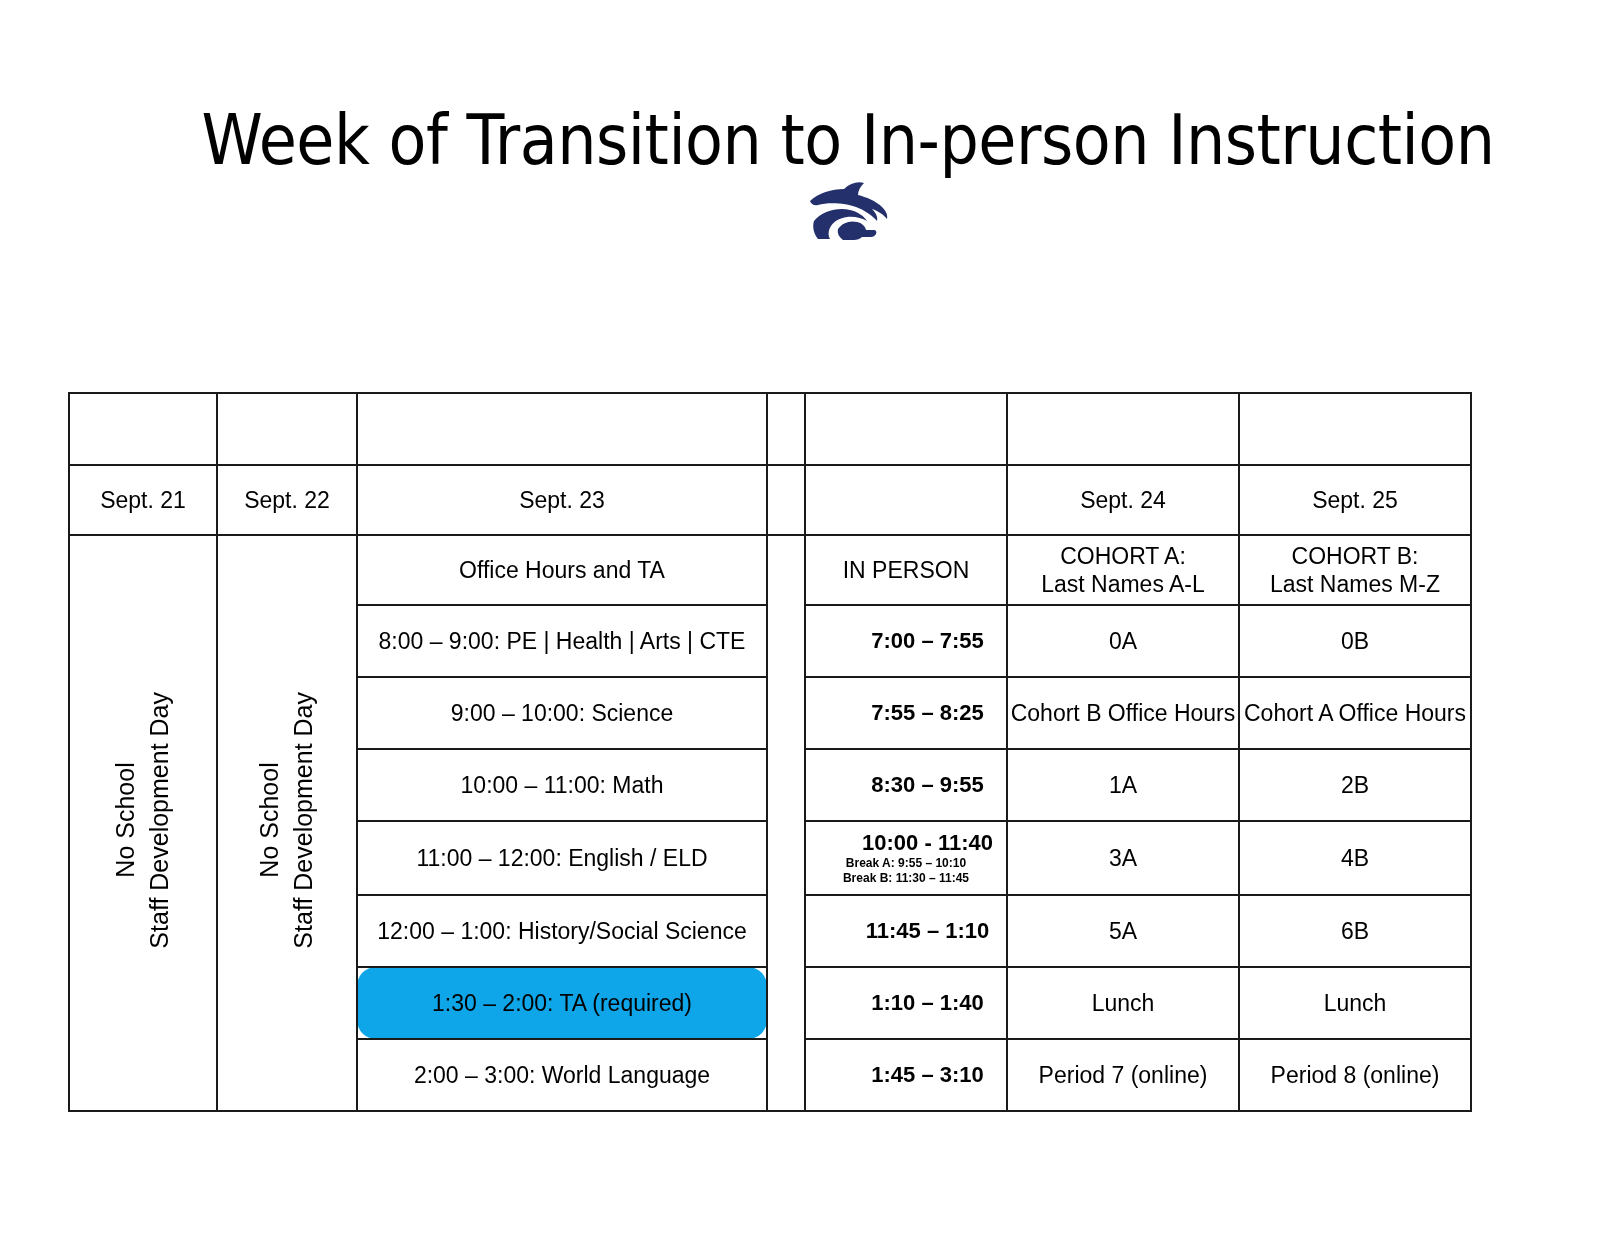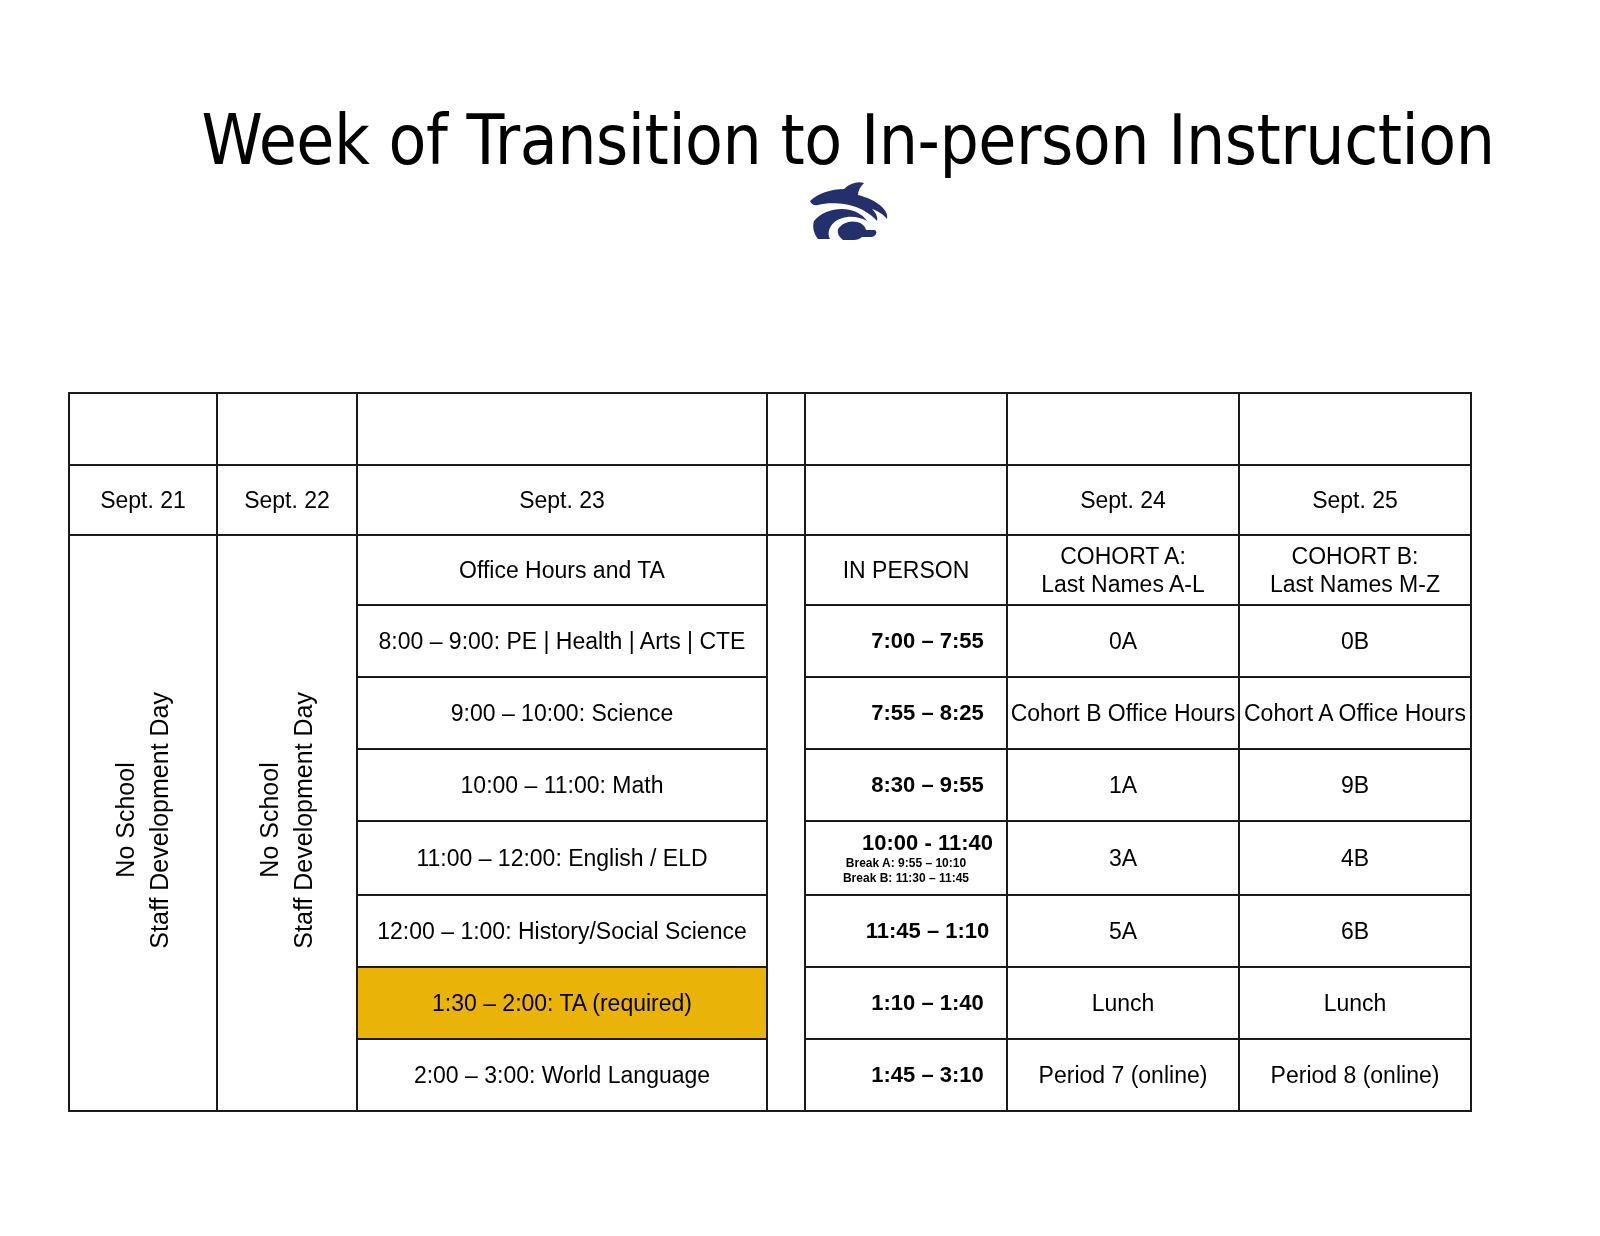--- a/index.html
+++ b/index.html
@@ -139,21 +139,21 @@
   td.wed-head {
     height: 68px;
     font-size: 25px;
   }
   td.wed {
     height: 70px;
     text-align: left;
     padding-left: 16px;
     font-size: 22px;
   }
-  td.wed.hl { background: #eab308; }
+  td.wed.hl { background: #0ea5e9; border-radius: 19px; }
 
   
   td.inperson {
     height: 68px;
     font-size: 25px;
   }
   td.time {
     height: 70px;
     text-align: left;
     padding-left: 14px;
@@ -288,21 +288,21 @@
           <td class="oh-green">Cohort B Office Hours</td>
           <td class="oh-peach">Cohort A Office Hours</td>
         </tr>
 
         <tr>
           <td class="wed">10:00 – 11:00: Math</td>
           <td class="time">
             <span class="t-main">8:30 – 9:55</span>
           </td>
           <td class="per">1A</td>
-          <td class="per">9B</td>
+          <td class="per">2B</td>
         </tr>
 
         <tr>
           <td class="wed tall">11:00 – 12:00: English / ELD</td>
           <td class="time tall">
             <span class="t-main">10:00 - 11:40</span>
             <span class="t-sub">Break A: 9:55 – 10:10</span>
             <span class="t-sub">Break B: 11:30 – 11:45</span>
           </td>
           <td class="per">3A</td>

